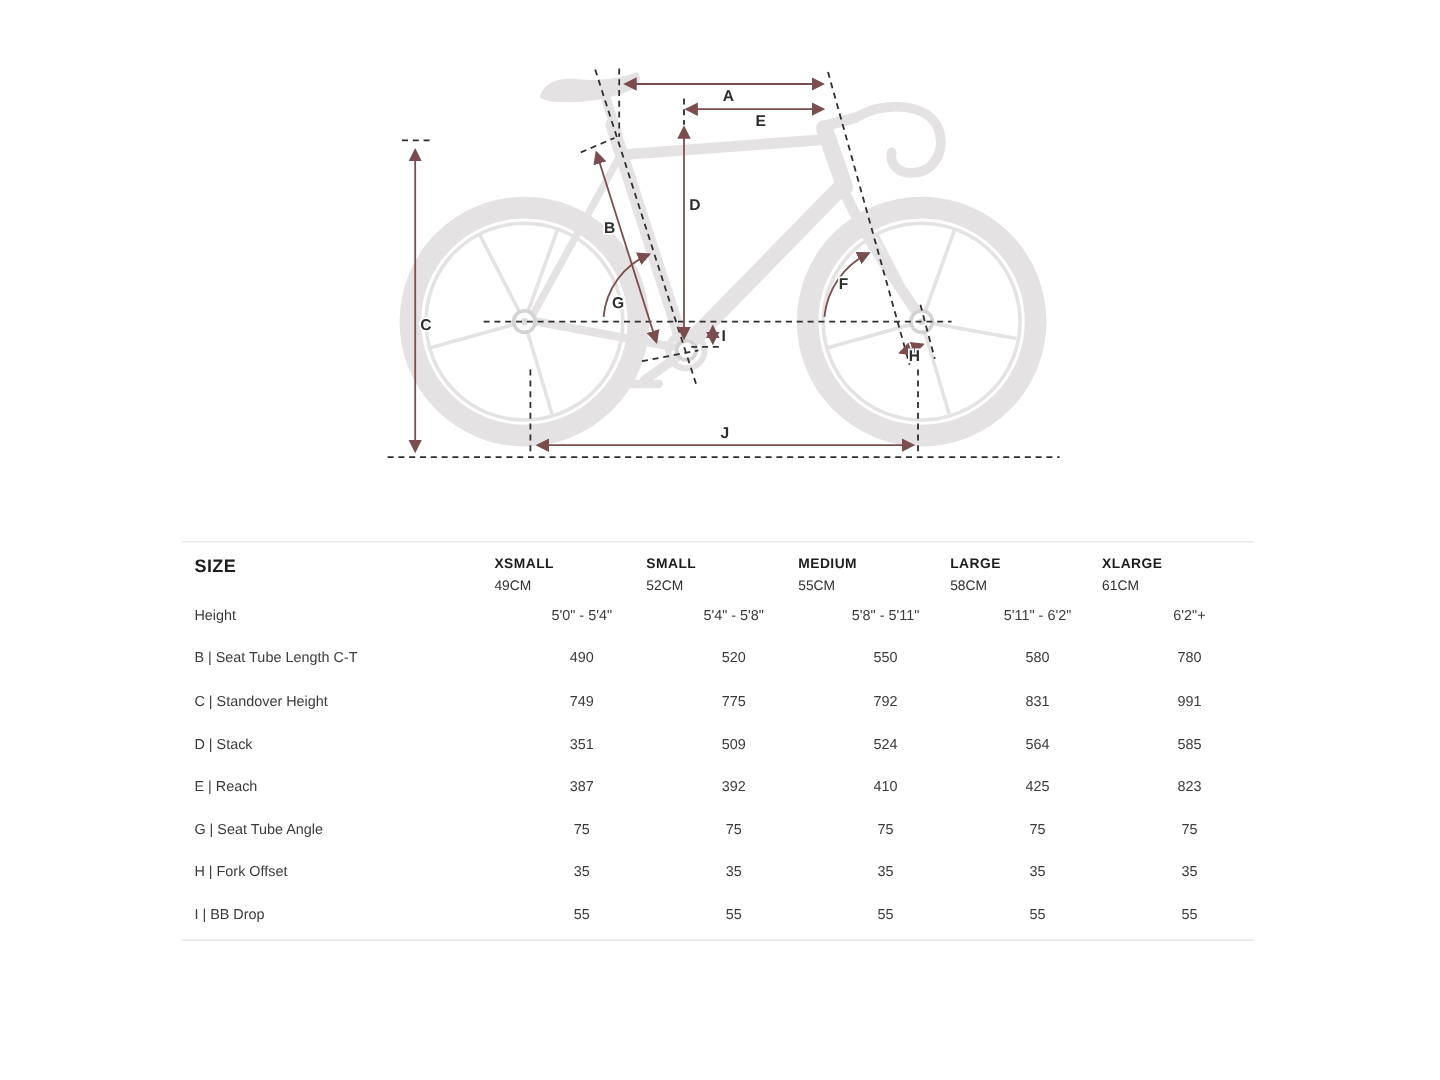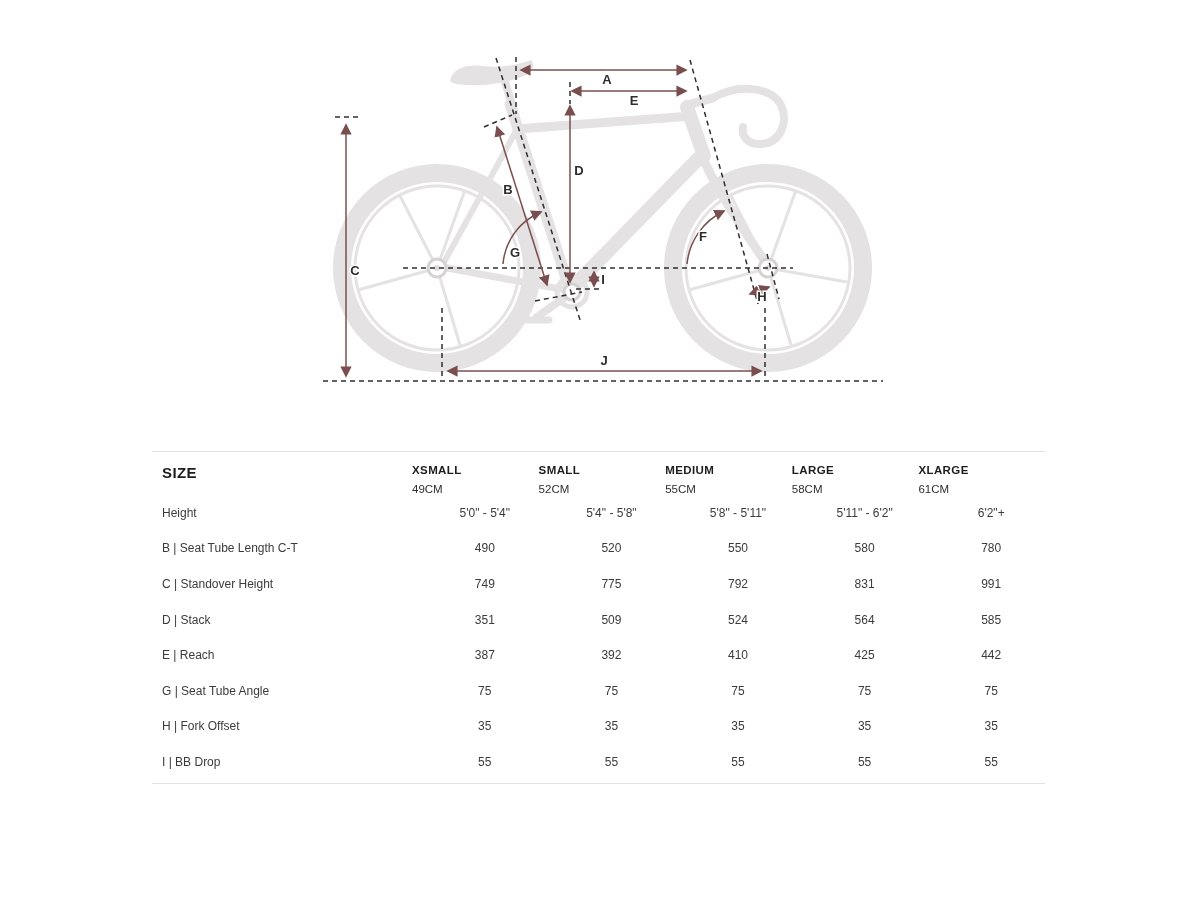--- a/index.html
+++ b/index.html
@@ -189,21 +189,21 @@
         <div class="cell-val">524</div>
         <div class="cell-val">564</div>
         <div class="cell-val">585</div>
       </div>
       <div class="trow grid6">
         <div class="cell-label">E | Reach</div>
         <div class="cell-val">387</div>
         <div class="cell-val">392</div>
         <div class="cell-val">410</div>
         <div class="cell-val">425</div>
-        <div class="cell-val">442</div>
+        <div class="cell-val">823</div>
       </div>
       <div class="trow grid6">
         <div class="cell-label">G | Seat Tube Angle</div>
         <div class="cell-val">75</div>
         <div class="cell-val">75</div>
         <div class="cell-val">75</div>
         <div class="cell-val">75</div>
         <div class="cell-val">75</div>
       </div>
       <div class="trow grid6">

